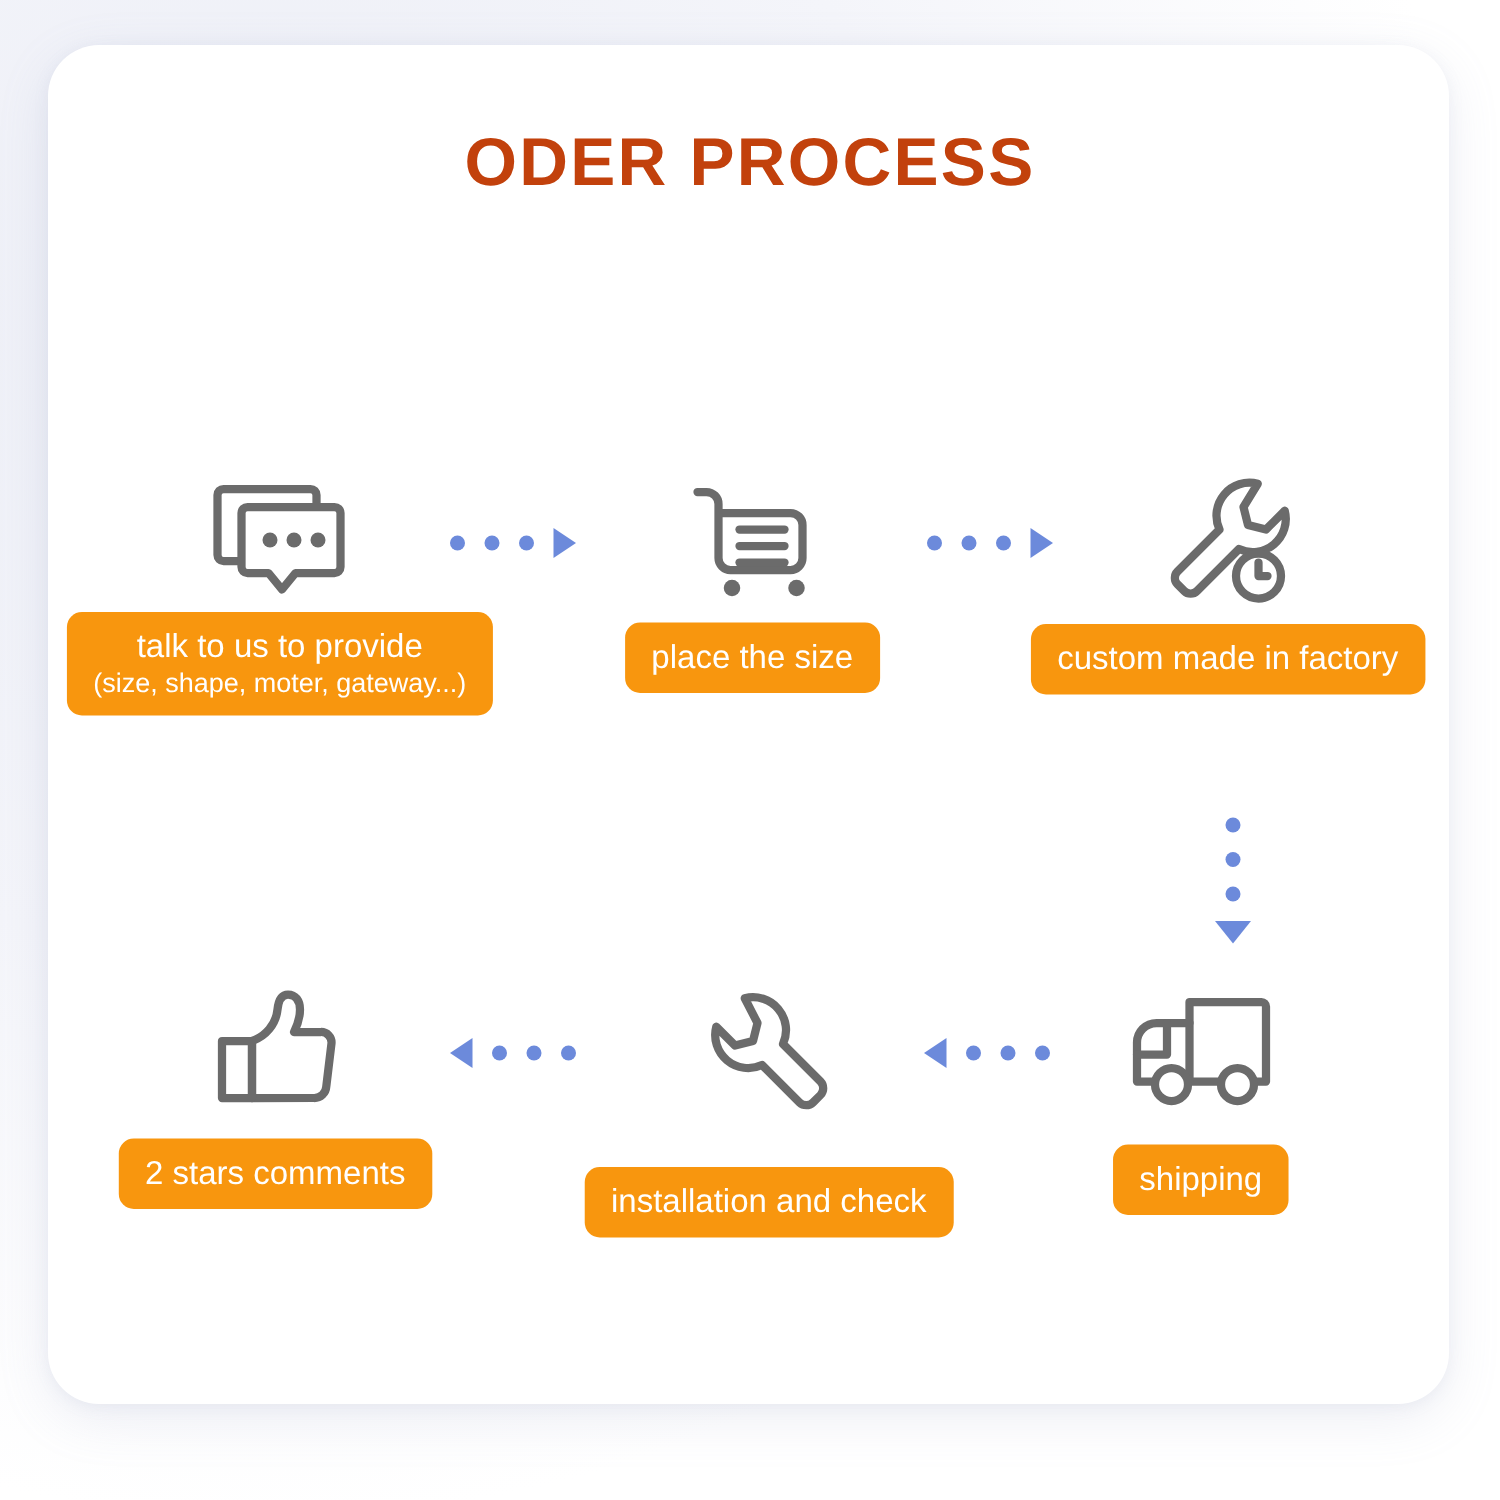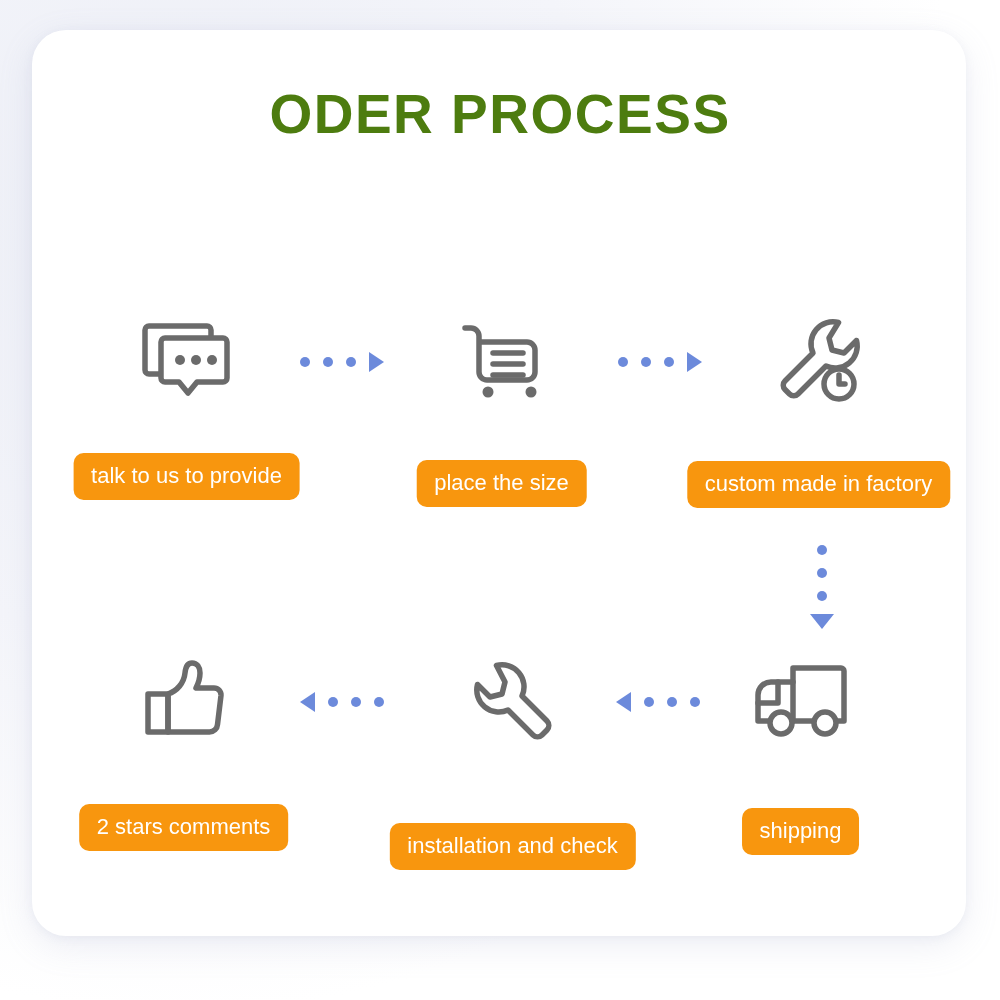--- a/index.html
+++ b/index.html
@@ -40,24 +40,24 @@
     box-shadow: 0 10px 34px rgba(150,158,190,0.16),
                 0 2px 10px rgba(150,158,190,0.10);
   }
 
   #page-title {
     position: absolute;
     left: 0;
     top: 82px;
     width: 1000px;
     text-align: center;
-    font-size: 55px;
+    font-size: 45px;
     font-weight: bold;
     letter-spacing: 1.5px;
-    color: #4d7c0f;
+    color: #c2410c;
     font-family: "Liberation Sans", sans-serif;
   }
 
   
   .step {
     position: absolute;
   }
 
   .step-icon {
     position: absolute;
@@ -71,21 +71,20 @@
     left: 50%;
     transform: translateX(-50%);
     background: #F8960E;
     border-radius: 10px;
     color: #ffffff;
     text-align: center;
     box-sizing: border-box;
     padding: 10px 18px;
     line-height: 1.22;
     white-space: nowrap;
-    margin-top: 45px;
   }
   .pill .l1 { font-size: 22px; display: block; }
   .pill .l2 { font-size: 22px; display: block; }
   .pill .l3 { font-size: 18px; display: block; }
   .pill .sub { font-size: 17px; display: block; }
 
   
   .arrow-h {
     position: absolute;
     display: flex;
@@ -147,20 +146,21 @@
           <path d="M10 8 h58 a4 4 0 0 1 4 4 v40 a4 4 0 0 1 -4 4 h-58 a4 4 0 0 1 -4 -4 v-40 a4 4 0 0 1 4 -4 z"></path>
           <path d="M26 20 h58 a4 4 0 0 1 4 4 v36 a4 4 0 0 1 -4 4 h-26 l-9 11 l-9 -11 h-14 a4 4 0 0 1 -4 -4 v-36 a4 4 0 0 1 4 -4 z" fill="#ffffff"></path>
         </g>
         <circle cx="41" cy="42" r="5" fill="#6b6b6b"></circle>
         <circle cx="57" cy="42" r="5" fill="#6b6b6b"></circle>
         <circle cx="73" cy="42" r="5" fill="#6b6b6b"></circle>
       </svg>
     </div>
     <div class="pill" style="top:90px;">
       <span class="l1">talk to us to provide</span>
+      <span class="l3">(size, shape, moter, gateway...)</span>
     </div>
   </div>
 
   <div class="arrow-h" style="left:300px; top:352px;">
     <span class="dot"></span>
     <span class="dot"></span>
     <span class="dot"></span>
     <span class="tri-right"></span>
   </div>
 

